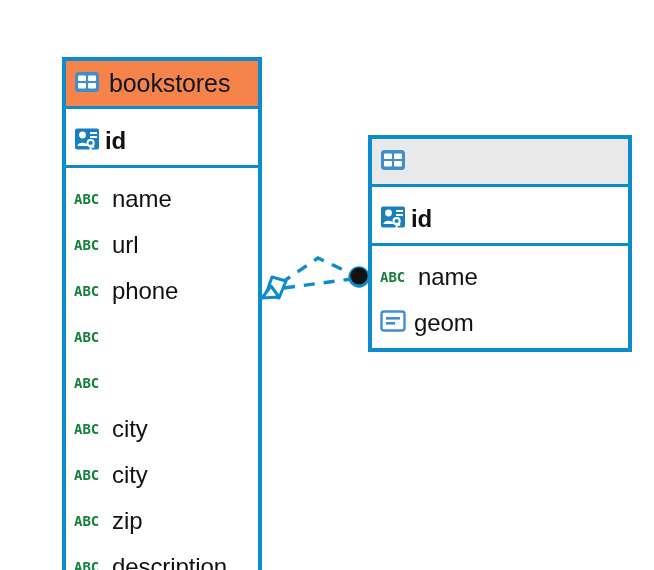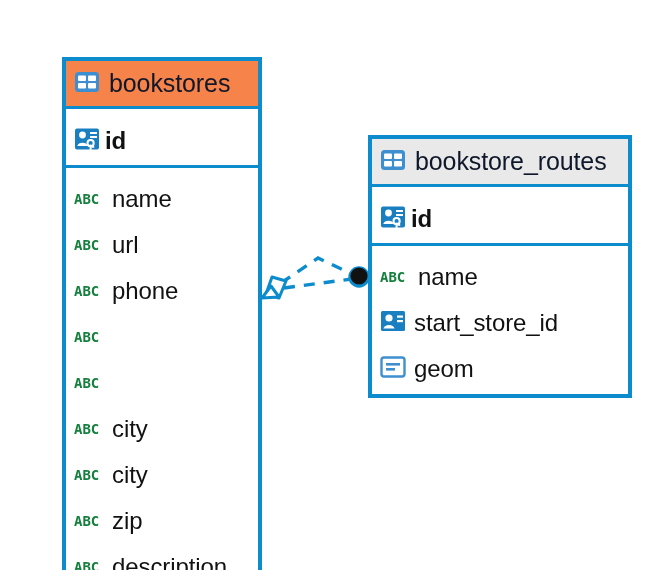--- a/index.html
+++ b/index.html
@@ -182,21 +182,20 @@
     <div class="entity-header plain">
       <span class="ic">
         <svg width="26" height="22" viewBox="0 0 26 22" xmlns="http://www.w3.org/2000/svg">
           <rect x="1" y="1" width="24" height="20" rx="3.5" fill="#3f8fd0"></rect>
           <rect x="4" y="4.5" width="8" height="5.5" rx="1" fill="#ffffff"></rect>
           <rect x="14" y="4.5" width="8" height="5.5" rx="1" fill="#ffffff"></rect>
           <rect x="4" y="12" width="8" height="5.5" rx="1" fill="#ffffff"></rect>
           <rect x="14" y="12" width="8" height="5.5" rx="1" fill="#ffffff"></rect>
         </svg>
       </span>
-      <span class="entity-title">bookstore_routes</span>
     </div>
 
     <div class="pk-section">
       <div class="erow">
         <span class="ic">
           <svg width="26" height="24" viewBox="0 0 26 24" xmlns="http://www.w3.org/2000/svg">
             <rect x="1" y="1.5" width="24" height="21" rx="2" fill="#1a7fc1"></rect>
             <circle cx="8.5" cy="8" r="3.4" fill="#ffffff"></circle>
             <path d="M3.2,19 a5.5,4.6 0 0 1 10.6,0 Z" fill="#ffffff"></path>
             <rect x="16" y="5" width="7" height="2" fill="#ffffff"></rect>
@@ -211,30 +210,20 @@
     </div>
 
     <div class="rowlist">
 
     <div class="erow">
           <span class="abc-ic">ABC</span>
           <span class="lbl">name</span>
         </div>
         <div class="erow">
           <span class="ic"><svg width="26" height="22" viewBox="0 0 26 22" xmlns="http://www.w3.org/2000/svg">
-              <rect x="1" y="1" width="24" height="20" rx="1.5" fill="#1a7fc1"></rect>
-              <circle cx="9" cy="8" r="3.6" fill="#ffffff"></circle>
-              <path d="M3.4,18.5 a5.8,4.9 0 0 1 11.2,0 Z" fill="#ffffff"></path>
-              <rect x="17" y="5.5" width="6" height="2.2" fill="#ffffff"></rect>
-              <rect x="17" y="10" width="6" height="2.2" fill="#ffffff"></rect>
-            </svg></span>
-          <span class="lbl">start_store_id</span>
-        </div>
-        <div class="erow">
-          <span class="ic"><svg width="26" height="22" viewBox="0 0 26 22" xmlns="http://www.w3.org/2000/svg">
               <rect x="1.5" y="1.5" width="23" height="19" rx="2.5" fill="#ffffff" stroke="#3f8fd0" stroke-width="2.4"></rect>
               <rect x="6" y="7" width="14" height="2.6" fill="#3f8fd0"></rect>
               <rect x="6" y="12" width="9" height="2.6" fill="#3f8fd0"></rect>
             </svg></span>
           <span class="lbl">geom</span>
         </div>
       </div>
   </div>
 
 </div>

